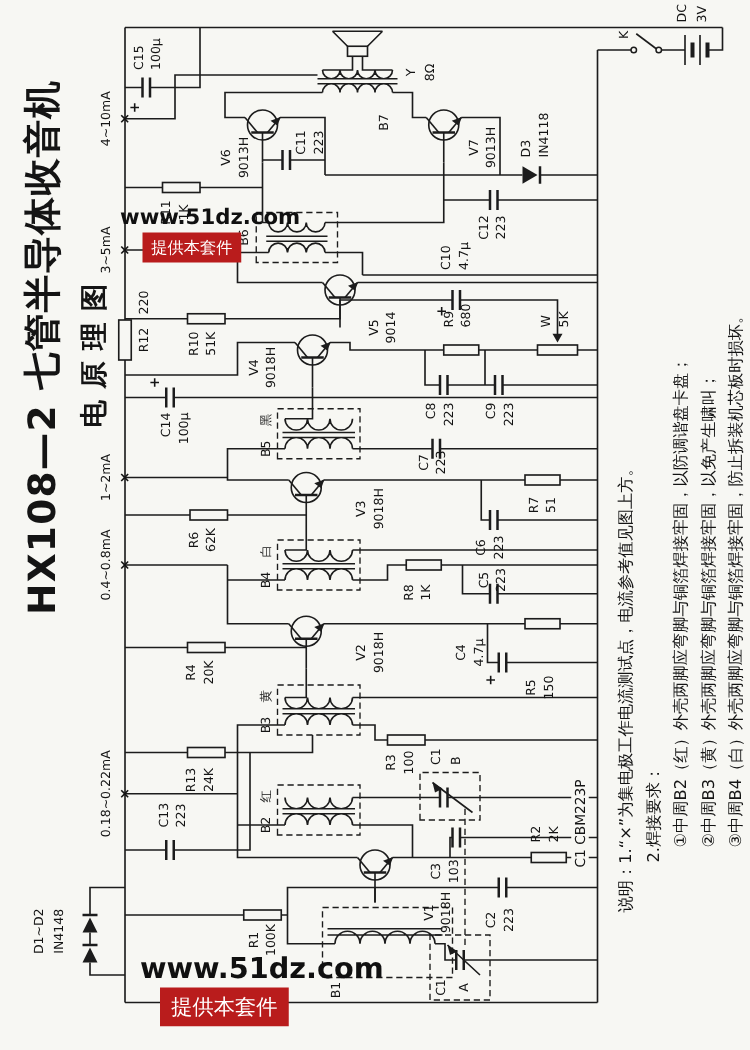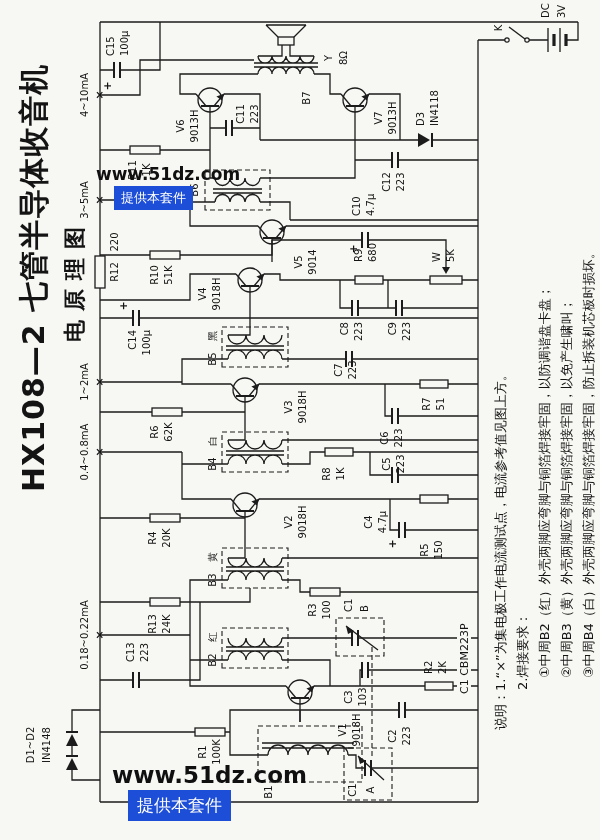--- a/index.html
+++ b/index.html
@@ -19,21 +19,21 @@
   .t{font-size:10px;text-anchor:middle;}
   .ts{font-size:10px;text-anchor:start;}
   .te{font-size:10px;text-anchor:end;}
   .t11{font-size:11px;text-anchor:middle;font-weight:bold;}
   .ts11{font-size:11px;text-anchor:start;}
   .tn{font-size:13px;text-anchor:start;}
   .ttl{font-size:30px;font-weight:bold;text-anchor:start;letter-spacing:1px;}
   .sub{font-size:22px;font-weight:bold;text-anchor:middle;letter-spacing:9px;}
   .wm{position:absolute;z-index:5;}
   .wm .site{font-weight:bold;color:#101010;}
-  .wm .slogan{background:#1d4ed8;color:#fff;width:fit-content;}
+  .wm .slogan{background:#b91c1c;color:#fff;width:fit-content;}
   .wm1{left:96px;top:164px;}
   .wm1 .site{font-size:17px;}
   .wm1 .slogan{font-size:13px;padding:3px 7px;margin-top:2px;margin-left:18px;}
   .wm2{left:112px;top:762px;}
   .wm2 .site{font-size:23px;}
   .wm2 .slogan{font-size:17px;padding:4px 9px;margin-top:2px;margin-left:16px;}
 </style>
 </head>
 <body>
 

